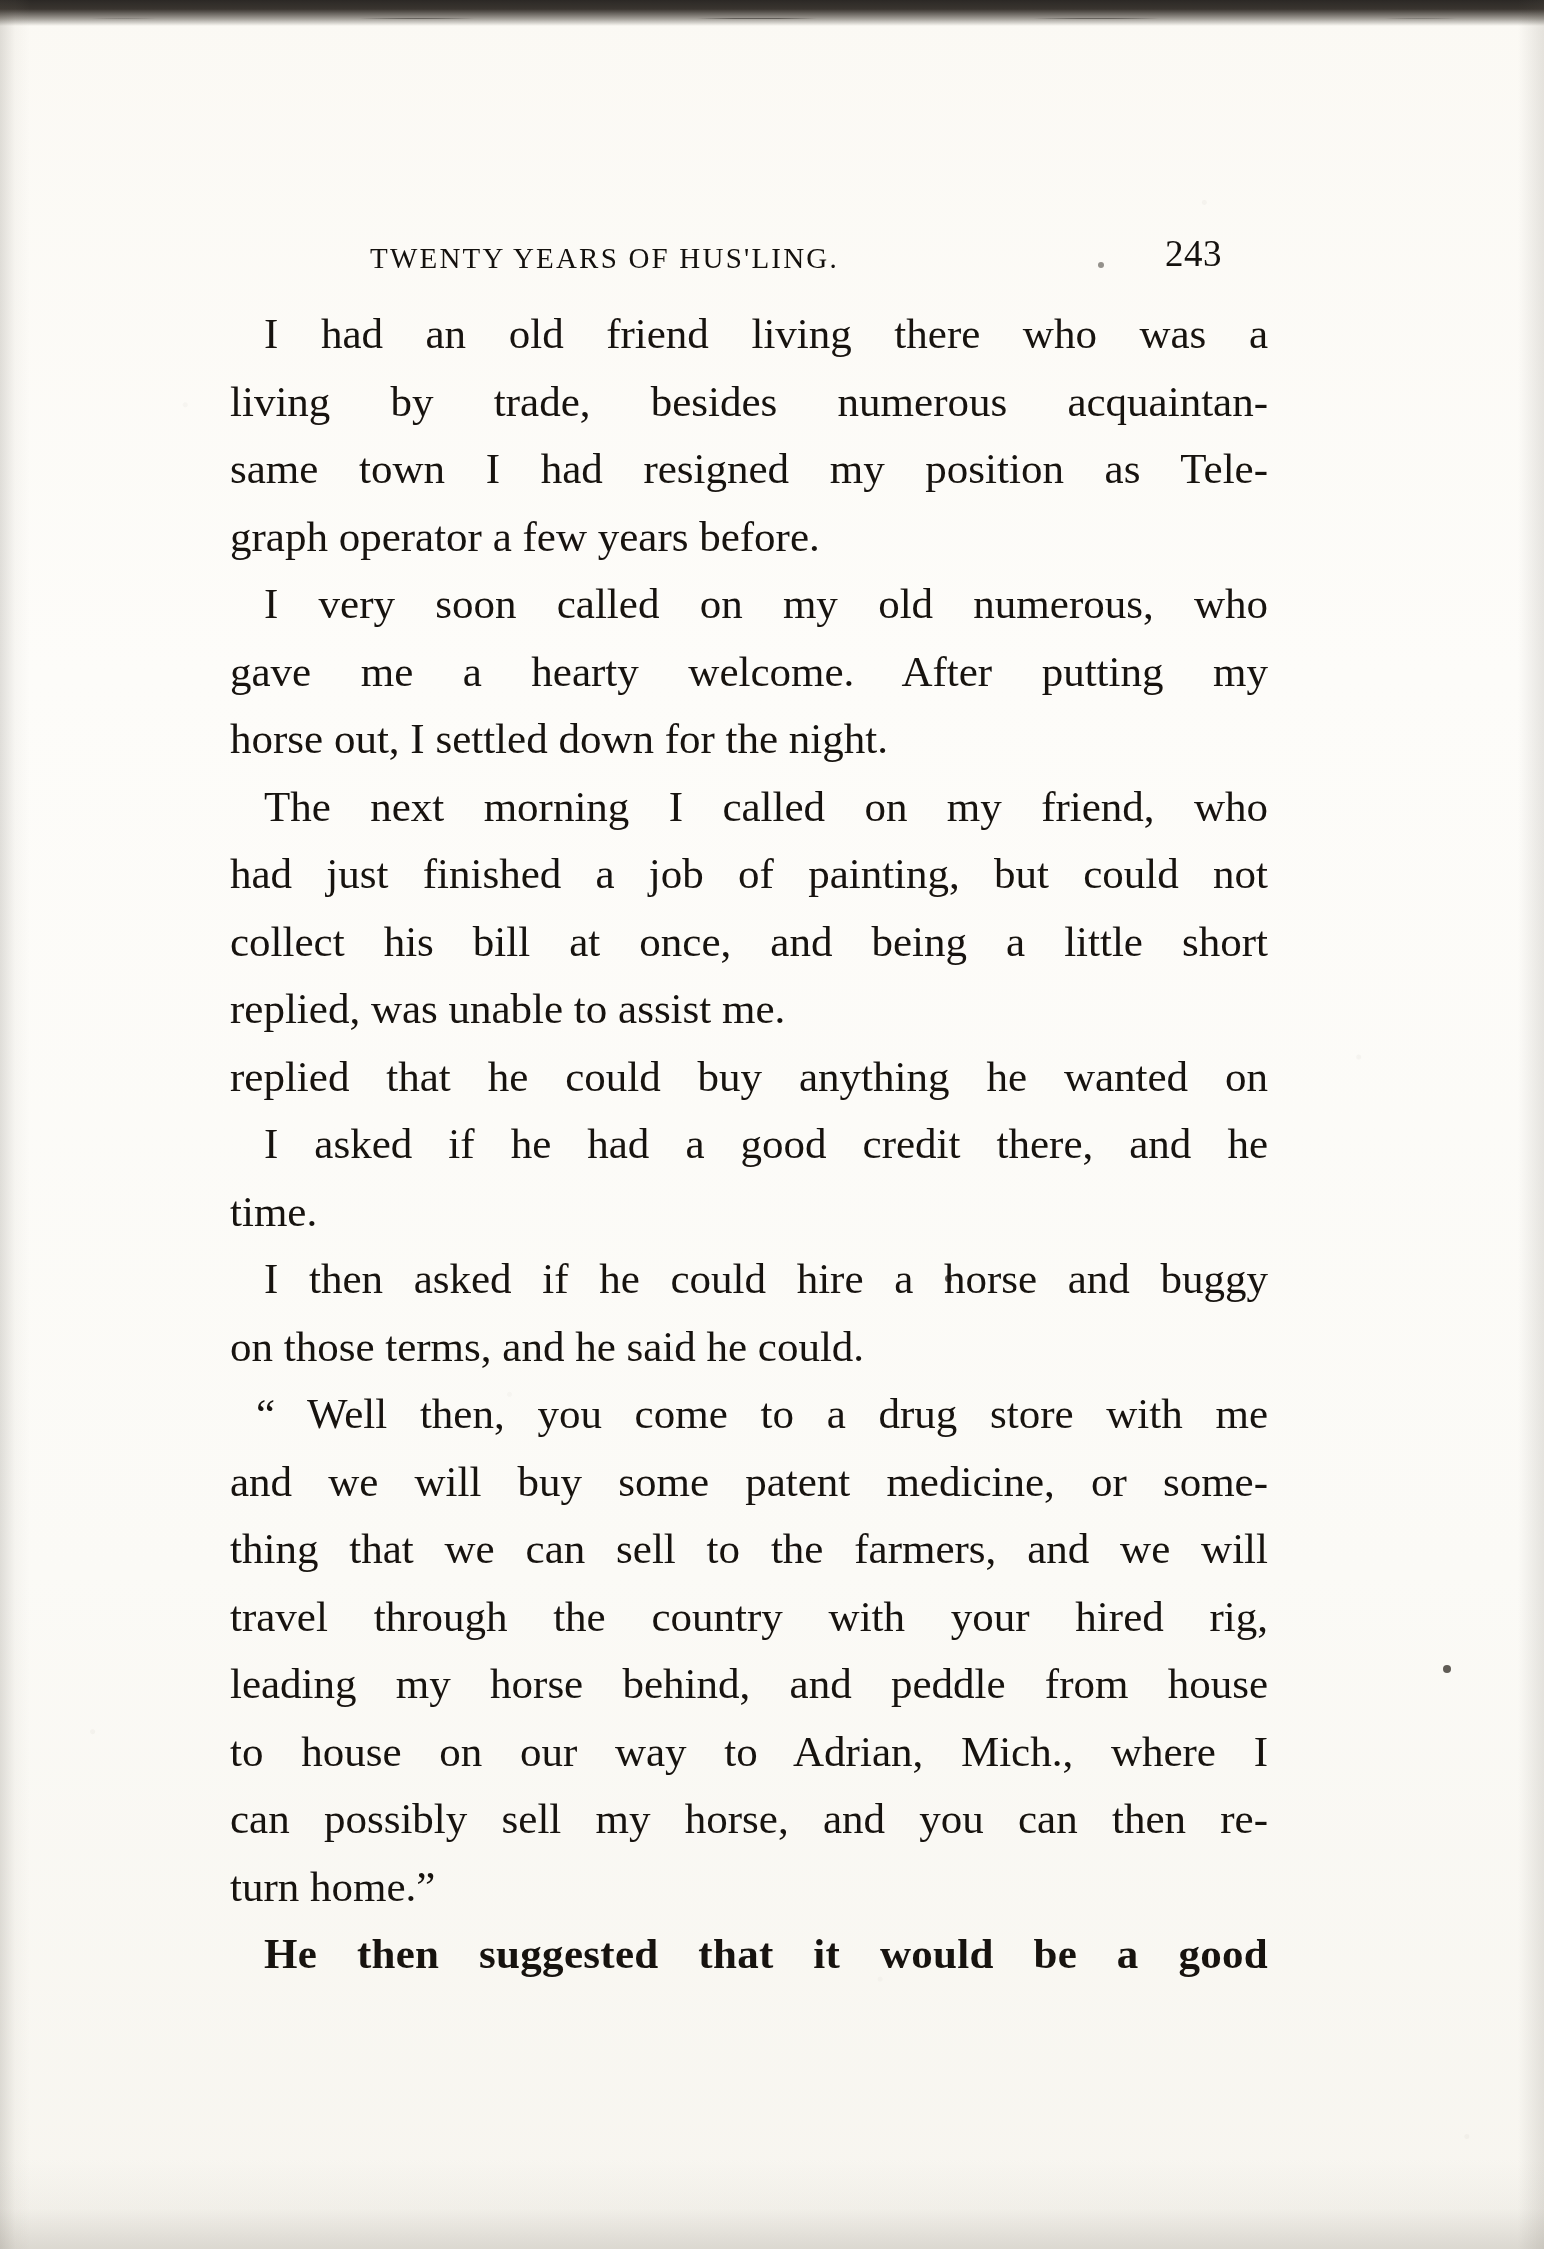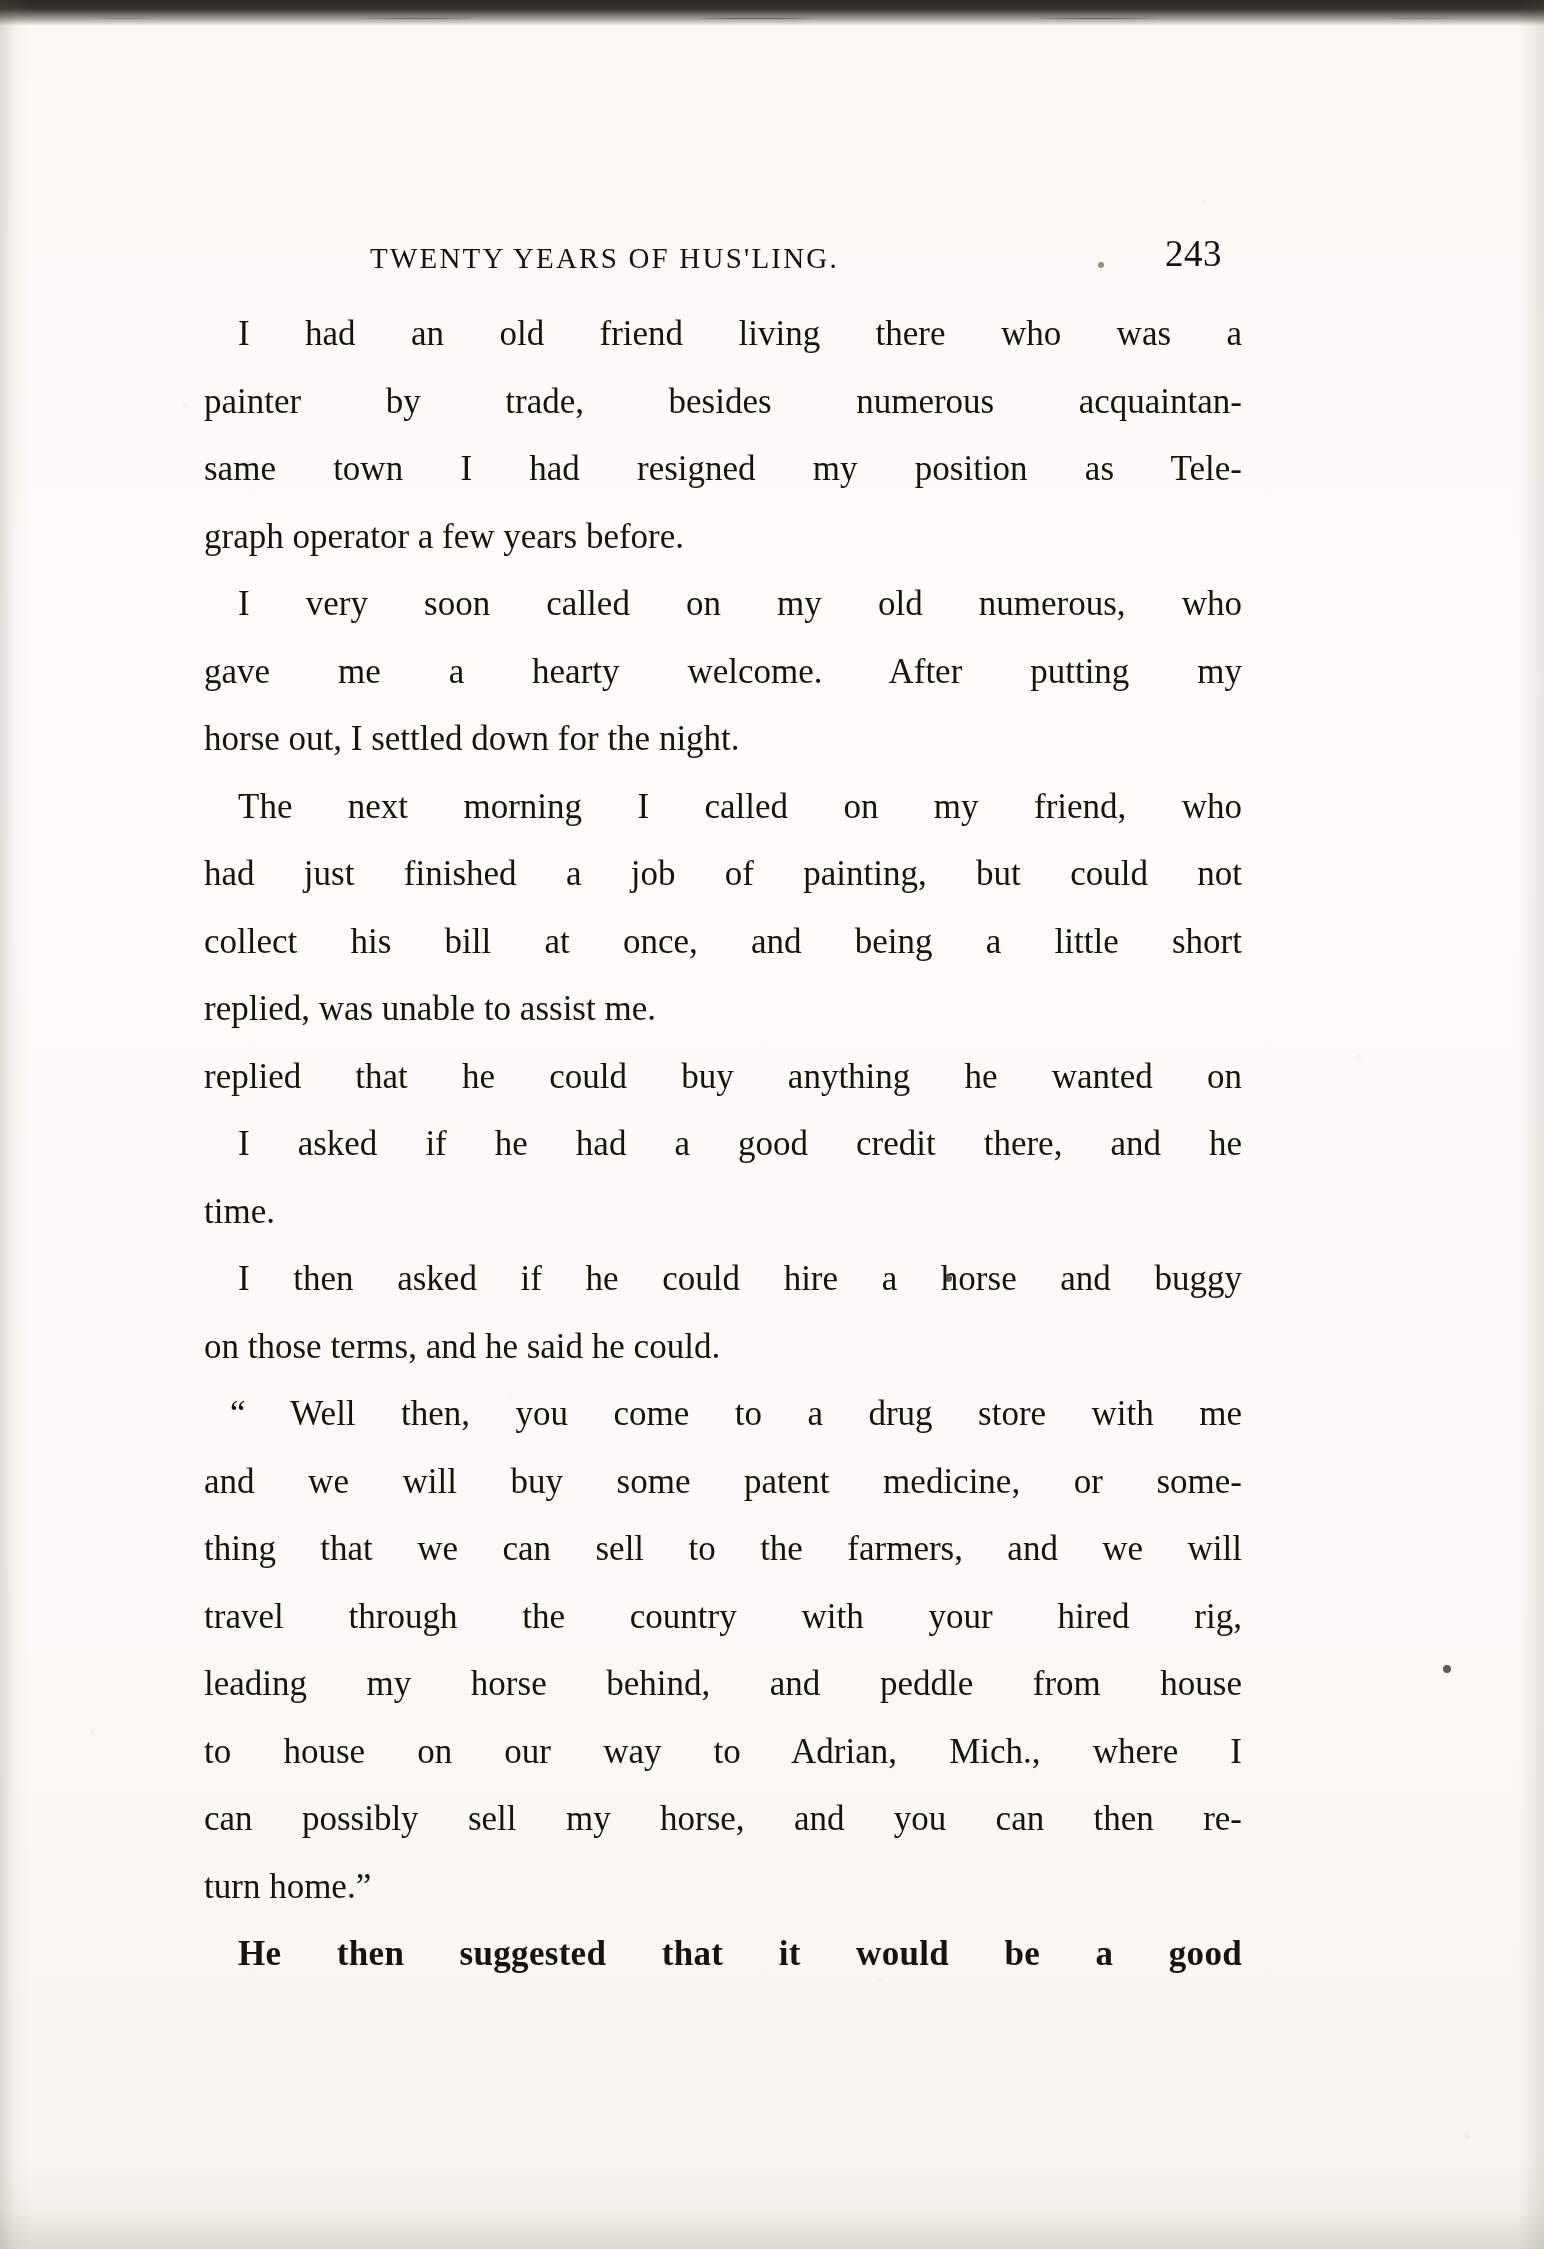--- a/index.html
+++ b/index.html
@@ -98,25 +98,25 @@
     position: absolute;
     left: 1165px;
     top: 232px;
     font-size: 37px;
     color: #14110e;
     letter-spacing: 0.5px;
   }
 
   .body-text {
     position: absolute;
-    left: 170px;
+    left: 196px;
     top: 300px;
     width: 1072px;
     color: #17130f;
-    font-size: 35px;
+    font-size: 43px;
     line-height: 67.5px;
     text-align: justify;
   }
 
   .para {
     margin: 0;
     text-indent: 34px;
   }
 
   
@@ -166,21 +166,21 @@
 
     <div class="running-head">
       <span class="rh-title">TWENTY YEARS OF HUS'LING.</span>
     </div>
     <div class="rh-page">243</div>
 
     <div class="body-text">
 
       <p class="para">
         <span class="line justify indent">I had an old friend living there who was a</span>
-        <span class="line justify">painter by trade, besides numerous acquaintan-</span>
+        <span class="line justify">living by trade, besides numerous acquaintan-</span>
         <span class="line justify">same town I had resigned my position as Tele-</span>
         <span class="line last">graph operator a few years before.</span>
       </p>
 
       <p class="para">
         <span class="line justify indent">I very soon called on my old numerous, who</span>
         <span class="line justify">gave me a hearty welcome.   After putting my</span>
         <span class="line last">horse out, I settled down for the night.</span>
       </p>
 

